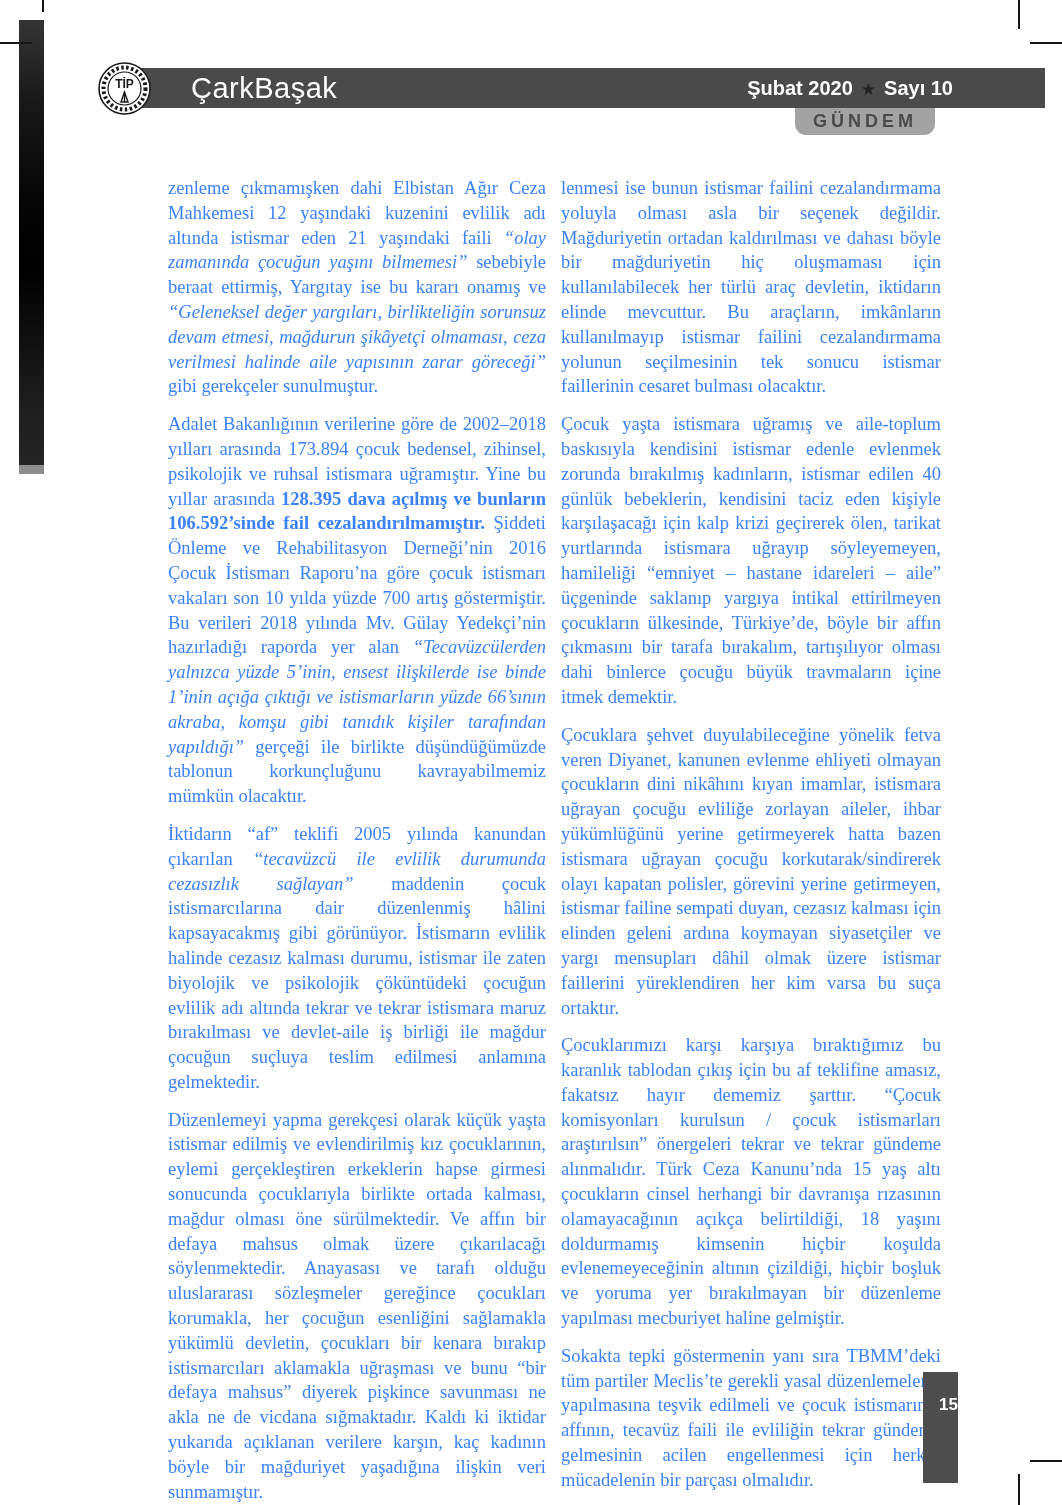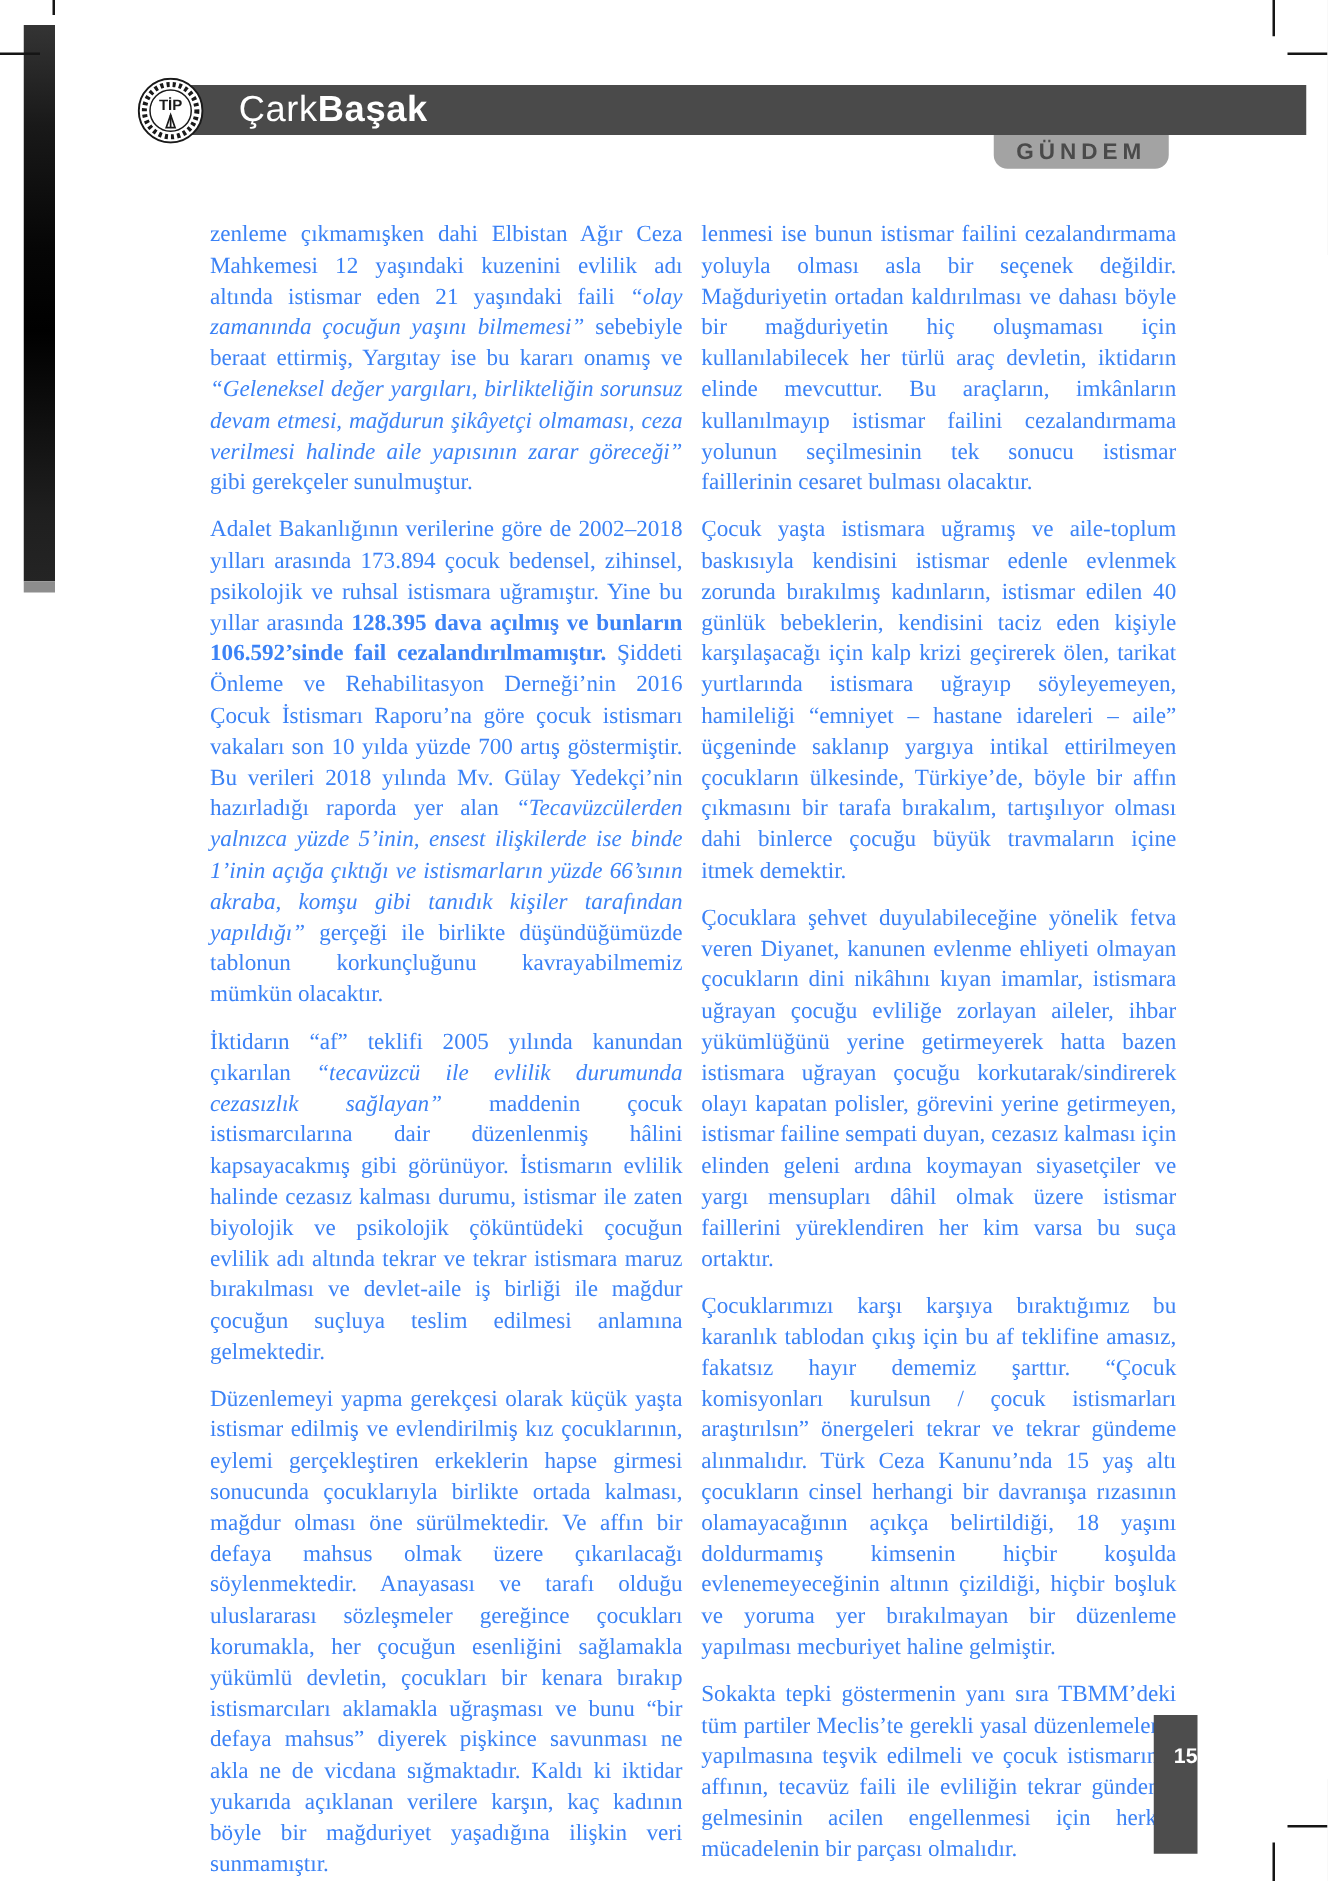--- a/index.html
+++ b/index.html
@@ -32,29 +32,29 @@
   .header-bar{
     position:absolute;left:135px;top:68px;width:910px;height:40px;
     background:#4a4a4a;
   }
   .masthead{
     position:absolute;left:56px;top:0;height:40px;line-height:40px;
     font-family:"Liberation Sans", sans-serif;
     font-size:29px;color:#ffffff;letter-spacing:0.5px;white-space:nowrap;
   }
   .masthead .bold{font-weight:400;}
-  .masthead .reg{font-weight:700;}
+  .masthead .reg{font-weight:400;}
   .issue-info{
     position:absolute;right:92px;top:0;height:40px;line-height:40px;
     font-family:"Liberation Sans", sans-serif;
     font-size:20px;font-weight:700;color:#ffffff;white-space:nowrap;
   }
   .issue-info .star{color:#222222;font-size:17px;padding:0 8px;font-weight:400;}
   .logo-wrap{
-    position:absolute;left:110px;top:62px;width:53px;height:53px;
+    position:absolute;left:98px;top:62px;width:53px;height:53px;
   }
   .section-badge{
     position:absolute;left:795px;top:108px;width:140px;height:27px;
     background:#a3a3a3;border-radius:0 0 11px 11px;
     font-family:"Liberation Sans", sans-serif;
     font-size:18px;font-weight:700;letter-spacing:4px;color:#4a4a4a;
     text-align:center;line-height:27px;
   }
   
   .col{
@@ -90,20 +90,23 @@
   <div class="crop crop-tl-h"></div>
   <div class="crop crop-tr-v"></div>
   <div class="crop crop-tr-h"></div>
   <div class="crop crop-br-v"></div>
   <div class="crop crop-br-h"></div>
 
   <div class="header-bar">
     <div class="masthead">
       <span class="bold">Çark</span><span class="reg">Başak</span>
     </div>
+    <div class="issue-info">
+      <span>Şubat 2020</span><span class="star">★</span><span>Sayı 10</span>
+    </div>
   </div>
 
   <div class="logo-wrap">
     <svg width="53" height="53" viewBox="0 0 53 53">
       <circle cx="26.5" cy="26.5" r="25.5" fill="#ffffff" stroke="#1a1a1a" stroke-width="1.6"></circle>
       <circle cx="26.5" cy="26.5" r="21" fill="none" stroke="#1a1a1a" stroke-width="4" stroke-dasharray="2.5 2.5"></circle>
       <circle cx="26.5" cy="26.5" r="16.5" fill="#ffffff" stroke="#1a1a1a" stroke-width="1.2"></circle>
       <text x="26.5" y="26" text-anchor="middle" font-family="Liberation Sans, sans-serif" font-size="12" font-weight="700" fill="#1a1a1a">TİP</text>
       <path d="M26.5 30 L23 40 L30 40 Z" fill="none" stroke="#1a1a1a" stroke-width="1.4"></path>
       <line x1="26.5" y1="30" x2="26.5" y2="40" stroke="#1a1a1a" stroke-width="1.4"></line>

